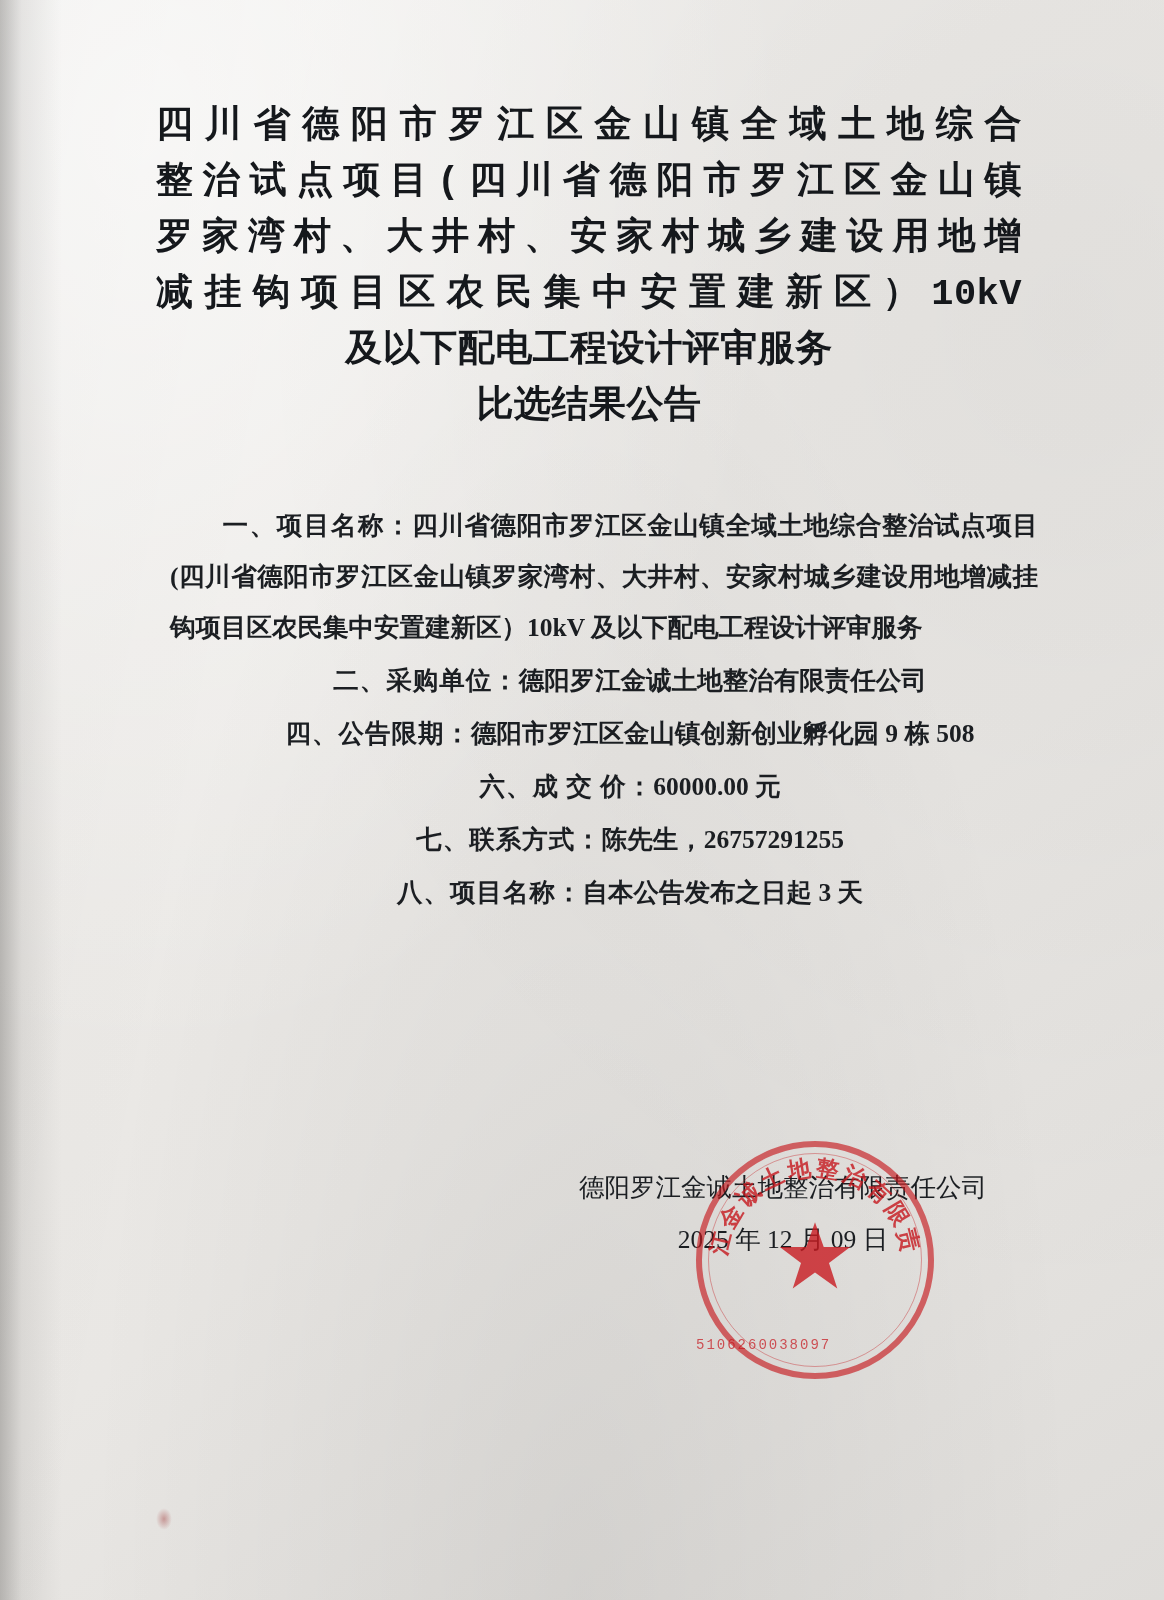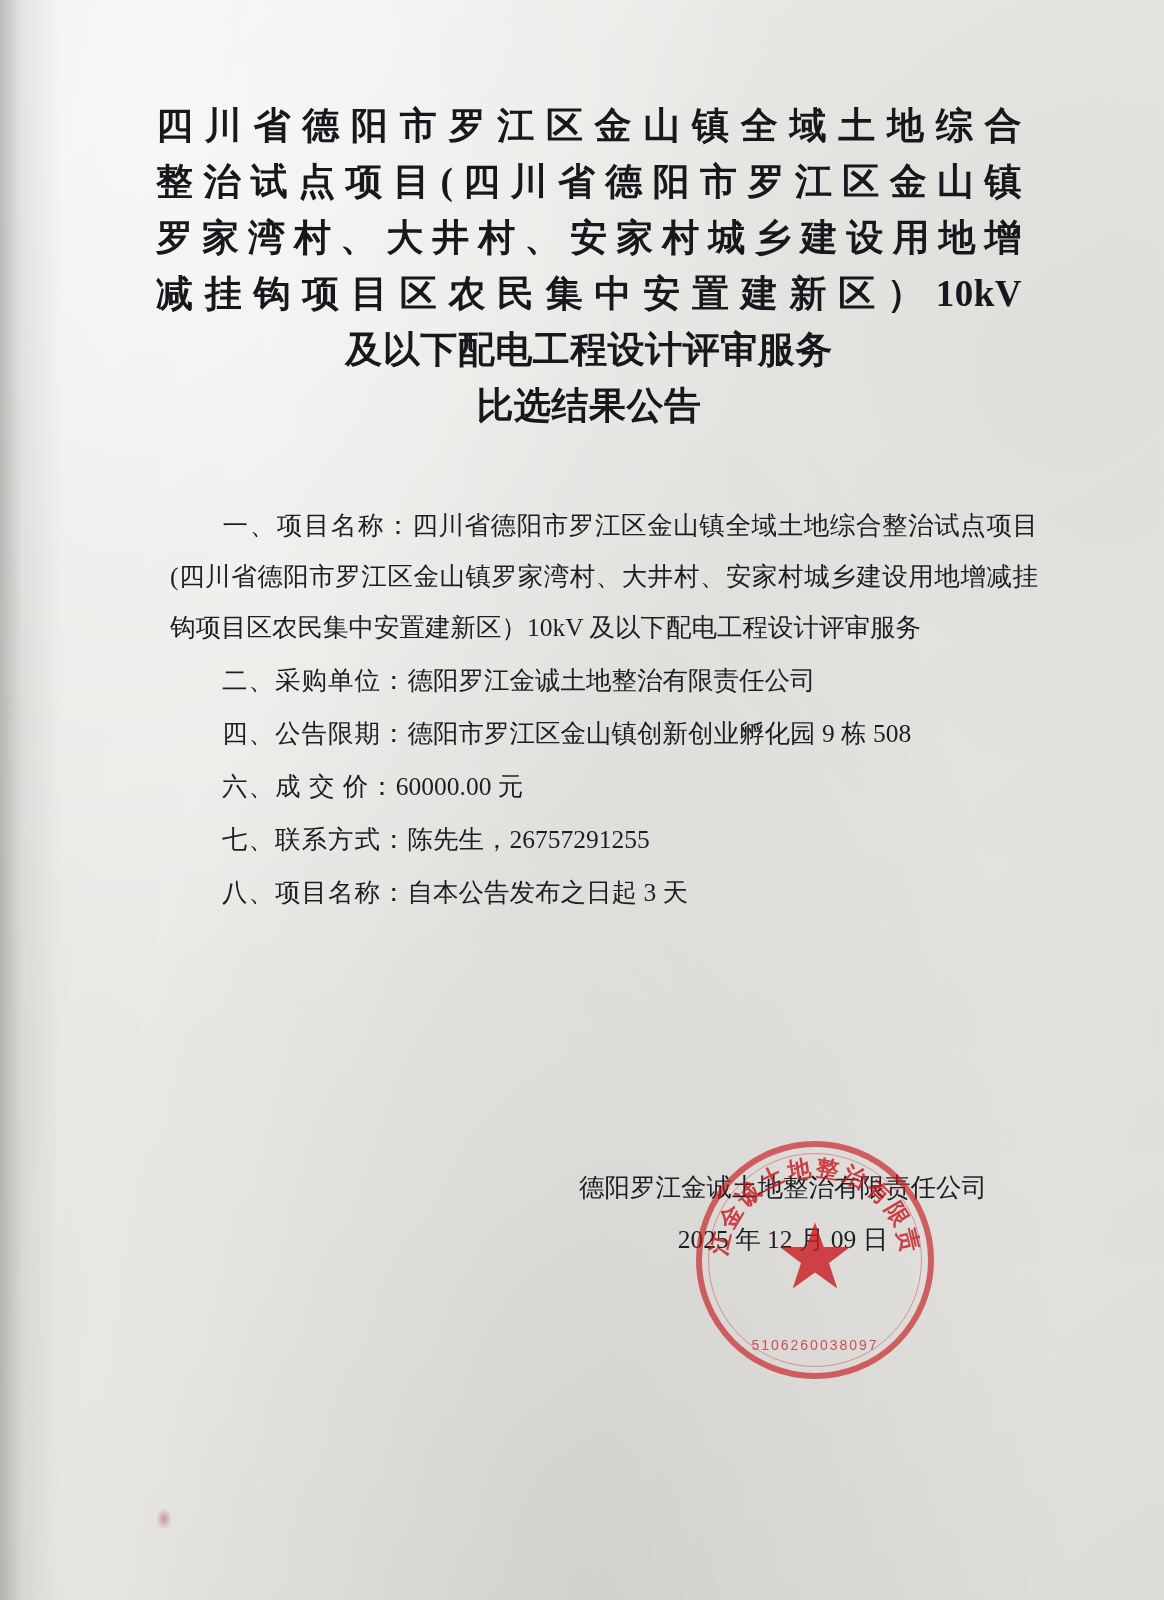--- a/index.html
+++ b/index.html
@@ -47,21 +47,21 @@
     top: 46px;
     left: 60px;
     width: 1044px;
     height: 1520px;
     background: transparent;
   }
 
   .doc-title {
     margin: 52px 78px 0 92px;
     text-align: center;
-    font-family: Liberation Serif, serif;
+    font-family: Liberation Mono, monospace;
     font-weight: bold;
     font-size: 37px;
     line-height: 56px;
     color: #15181c;
     letter-spacing: 0.5px;
   }
   .doc-title .tline {
     display: block;
     white-space: pre;
   }
@@ -70,25 +70,27 @@
     text-align-last: justify;
     padding: 0 4px;
   }
 
   .body-block {
     margin: 66px 66px 0 110px;
     font-size: 25.5px;
     line-height: 51px;
     color: #1b1e22;
     font-family: "Liberation Serif", serif;
+    font-weight: bold;
   }
   .para {
     margin: 0 0 2px 0;
     text-indent: 0;
     white-space: normal;
+    text-align: center;
   }
   .para.first {
     text-align: justify;
   }
   .para .lead {
     letter-spacing: 1px;
   }
   .indent {
     display: inline-block;
     width: 52px;
@@ -141,25 +143,25 @@
   .seal svg text {
     fill: rgba(198, 24, 30, 0.80);
     font-family: "DejaVu Sans", "Liberation Sans", sans-serif;
     font-weight: bold;
   }
   .seal .code {
     position: absolute;
     left: 0;
     right: 0;
     bottom: 26px;
-    text-align: center;
+    text-align: left;
     font-size: 14px;
     letter-spacing: 2px;
     color: rgba(198, 24, 30, 0.72);
-    font-family: Liberation Sans, sans-serif;
+    font-family: Liberation Mono, monospace;
   }
   .seal-blur {
     filter: blur(0.3px);
   }
 
   .smudge {
     position: absolute;
     left: 96px;
     bottom: 36px;
     width: 16px;

